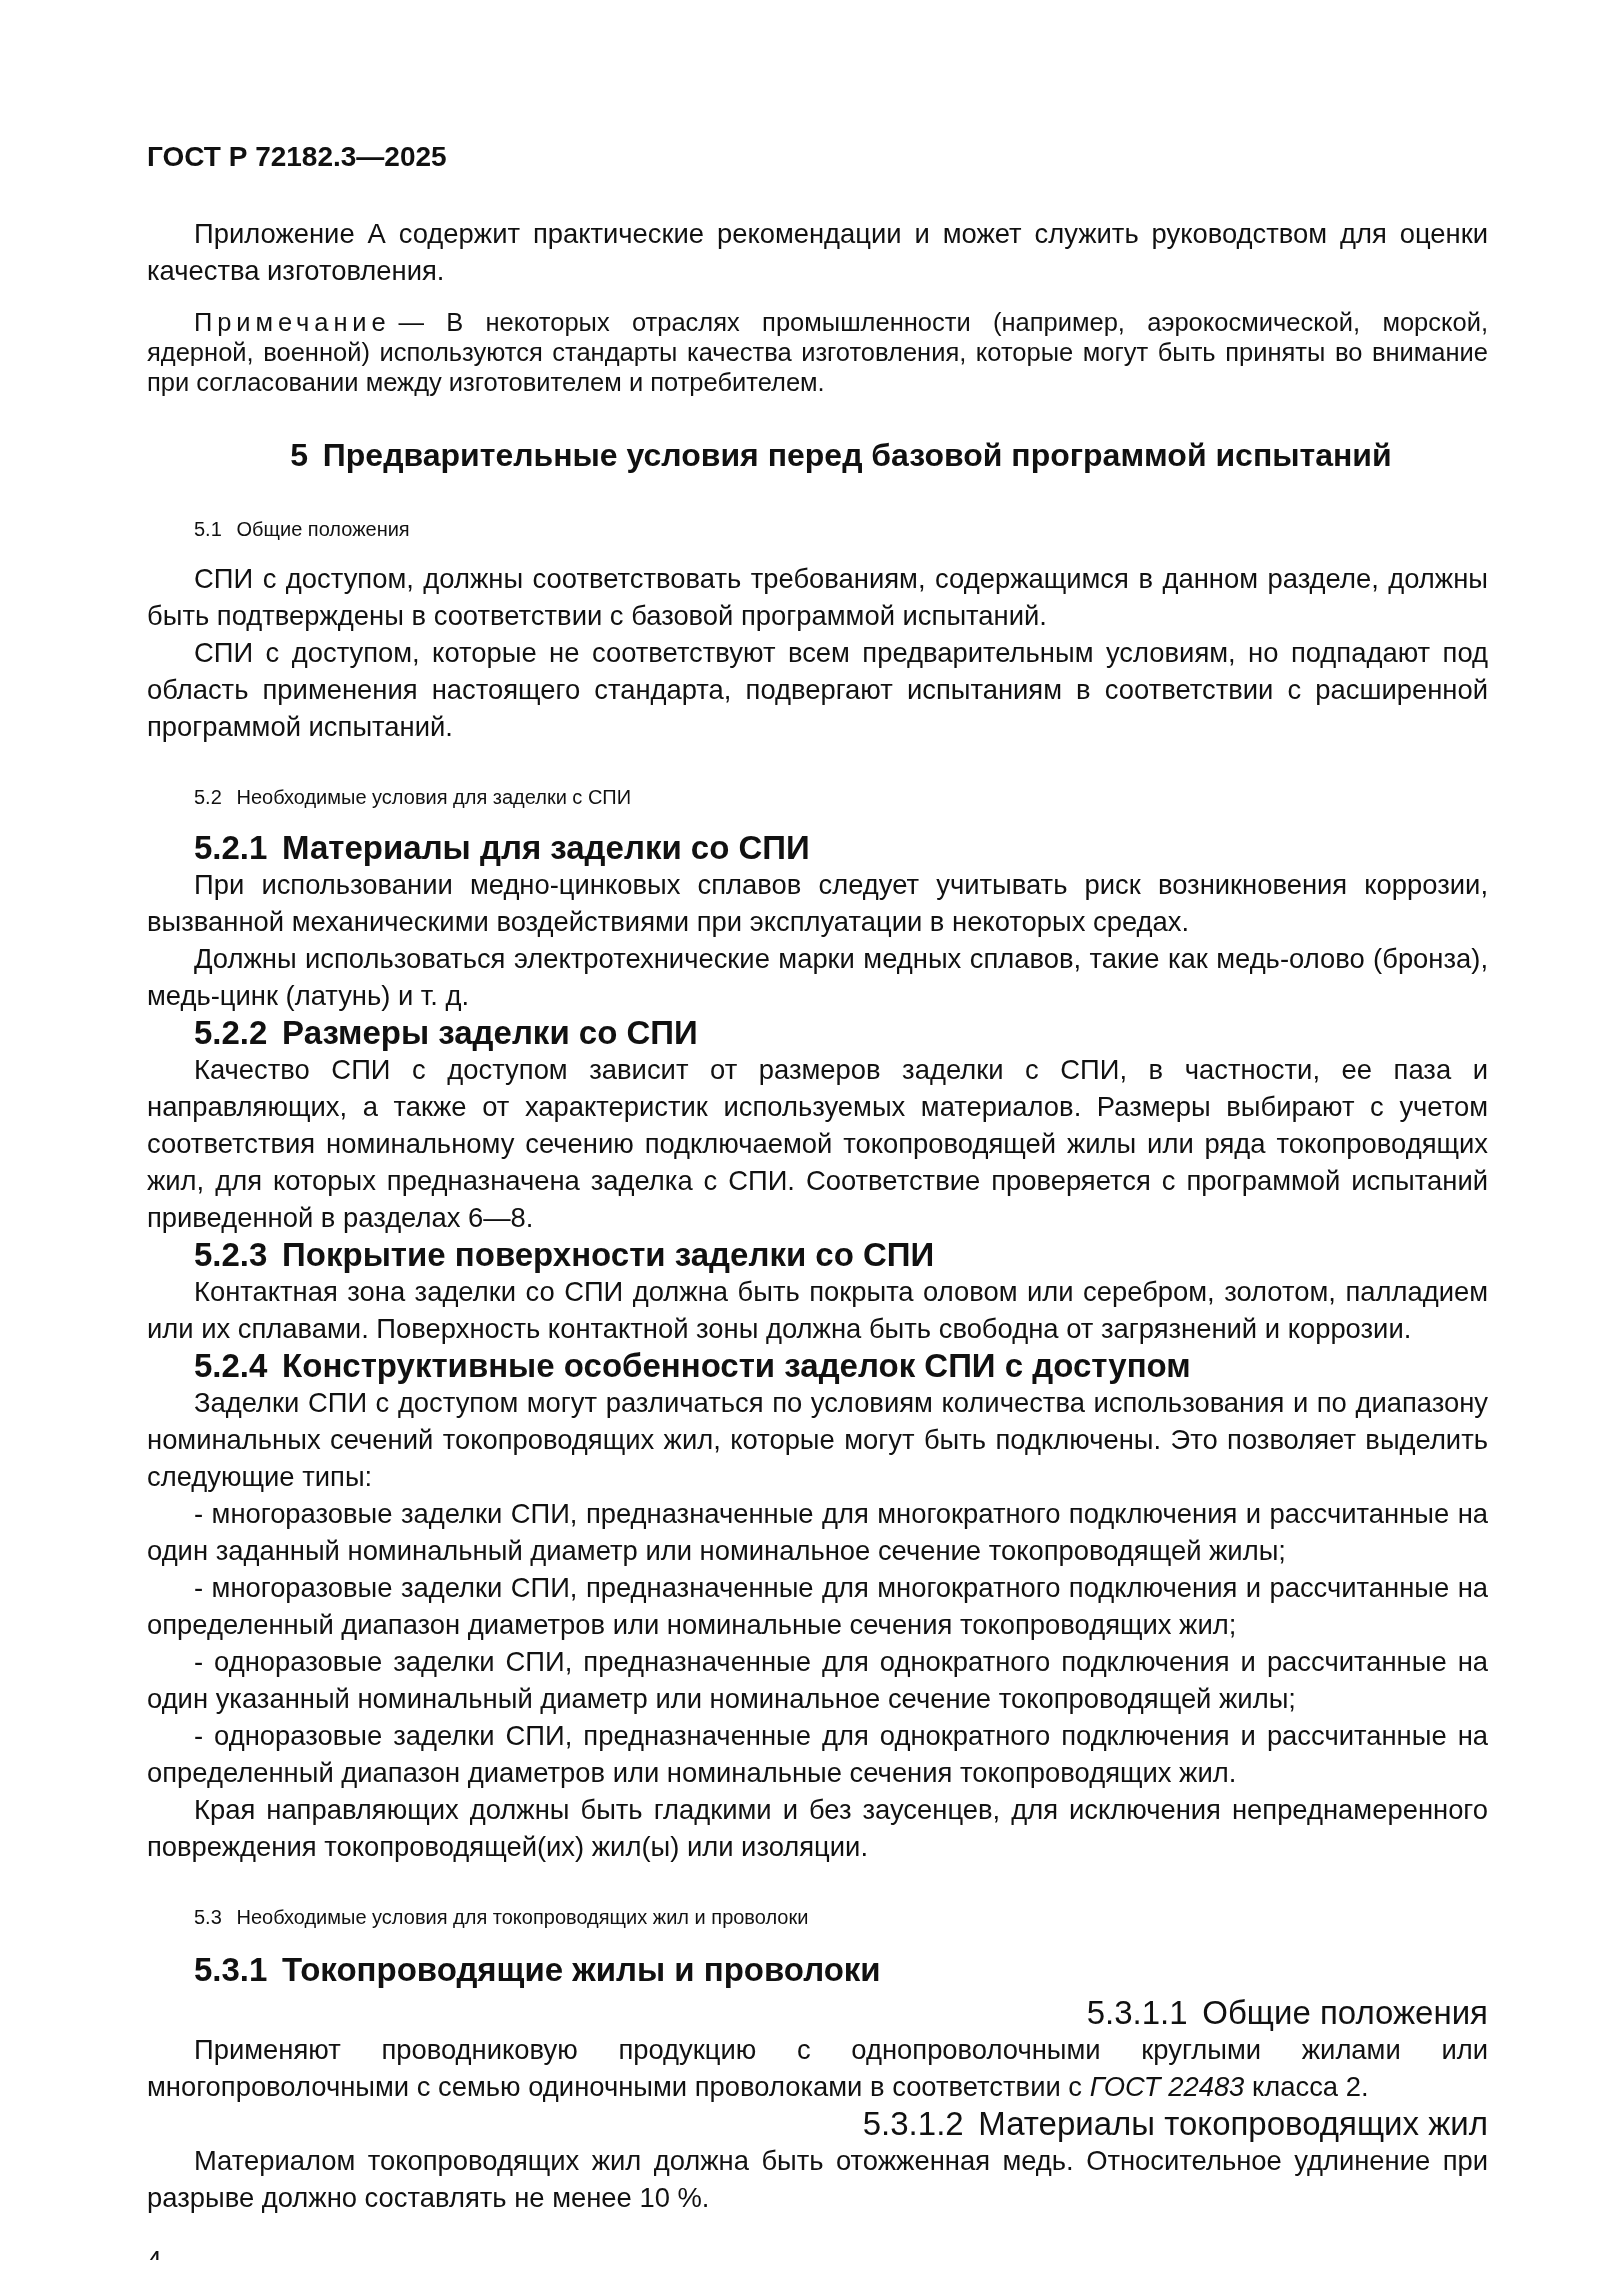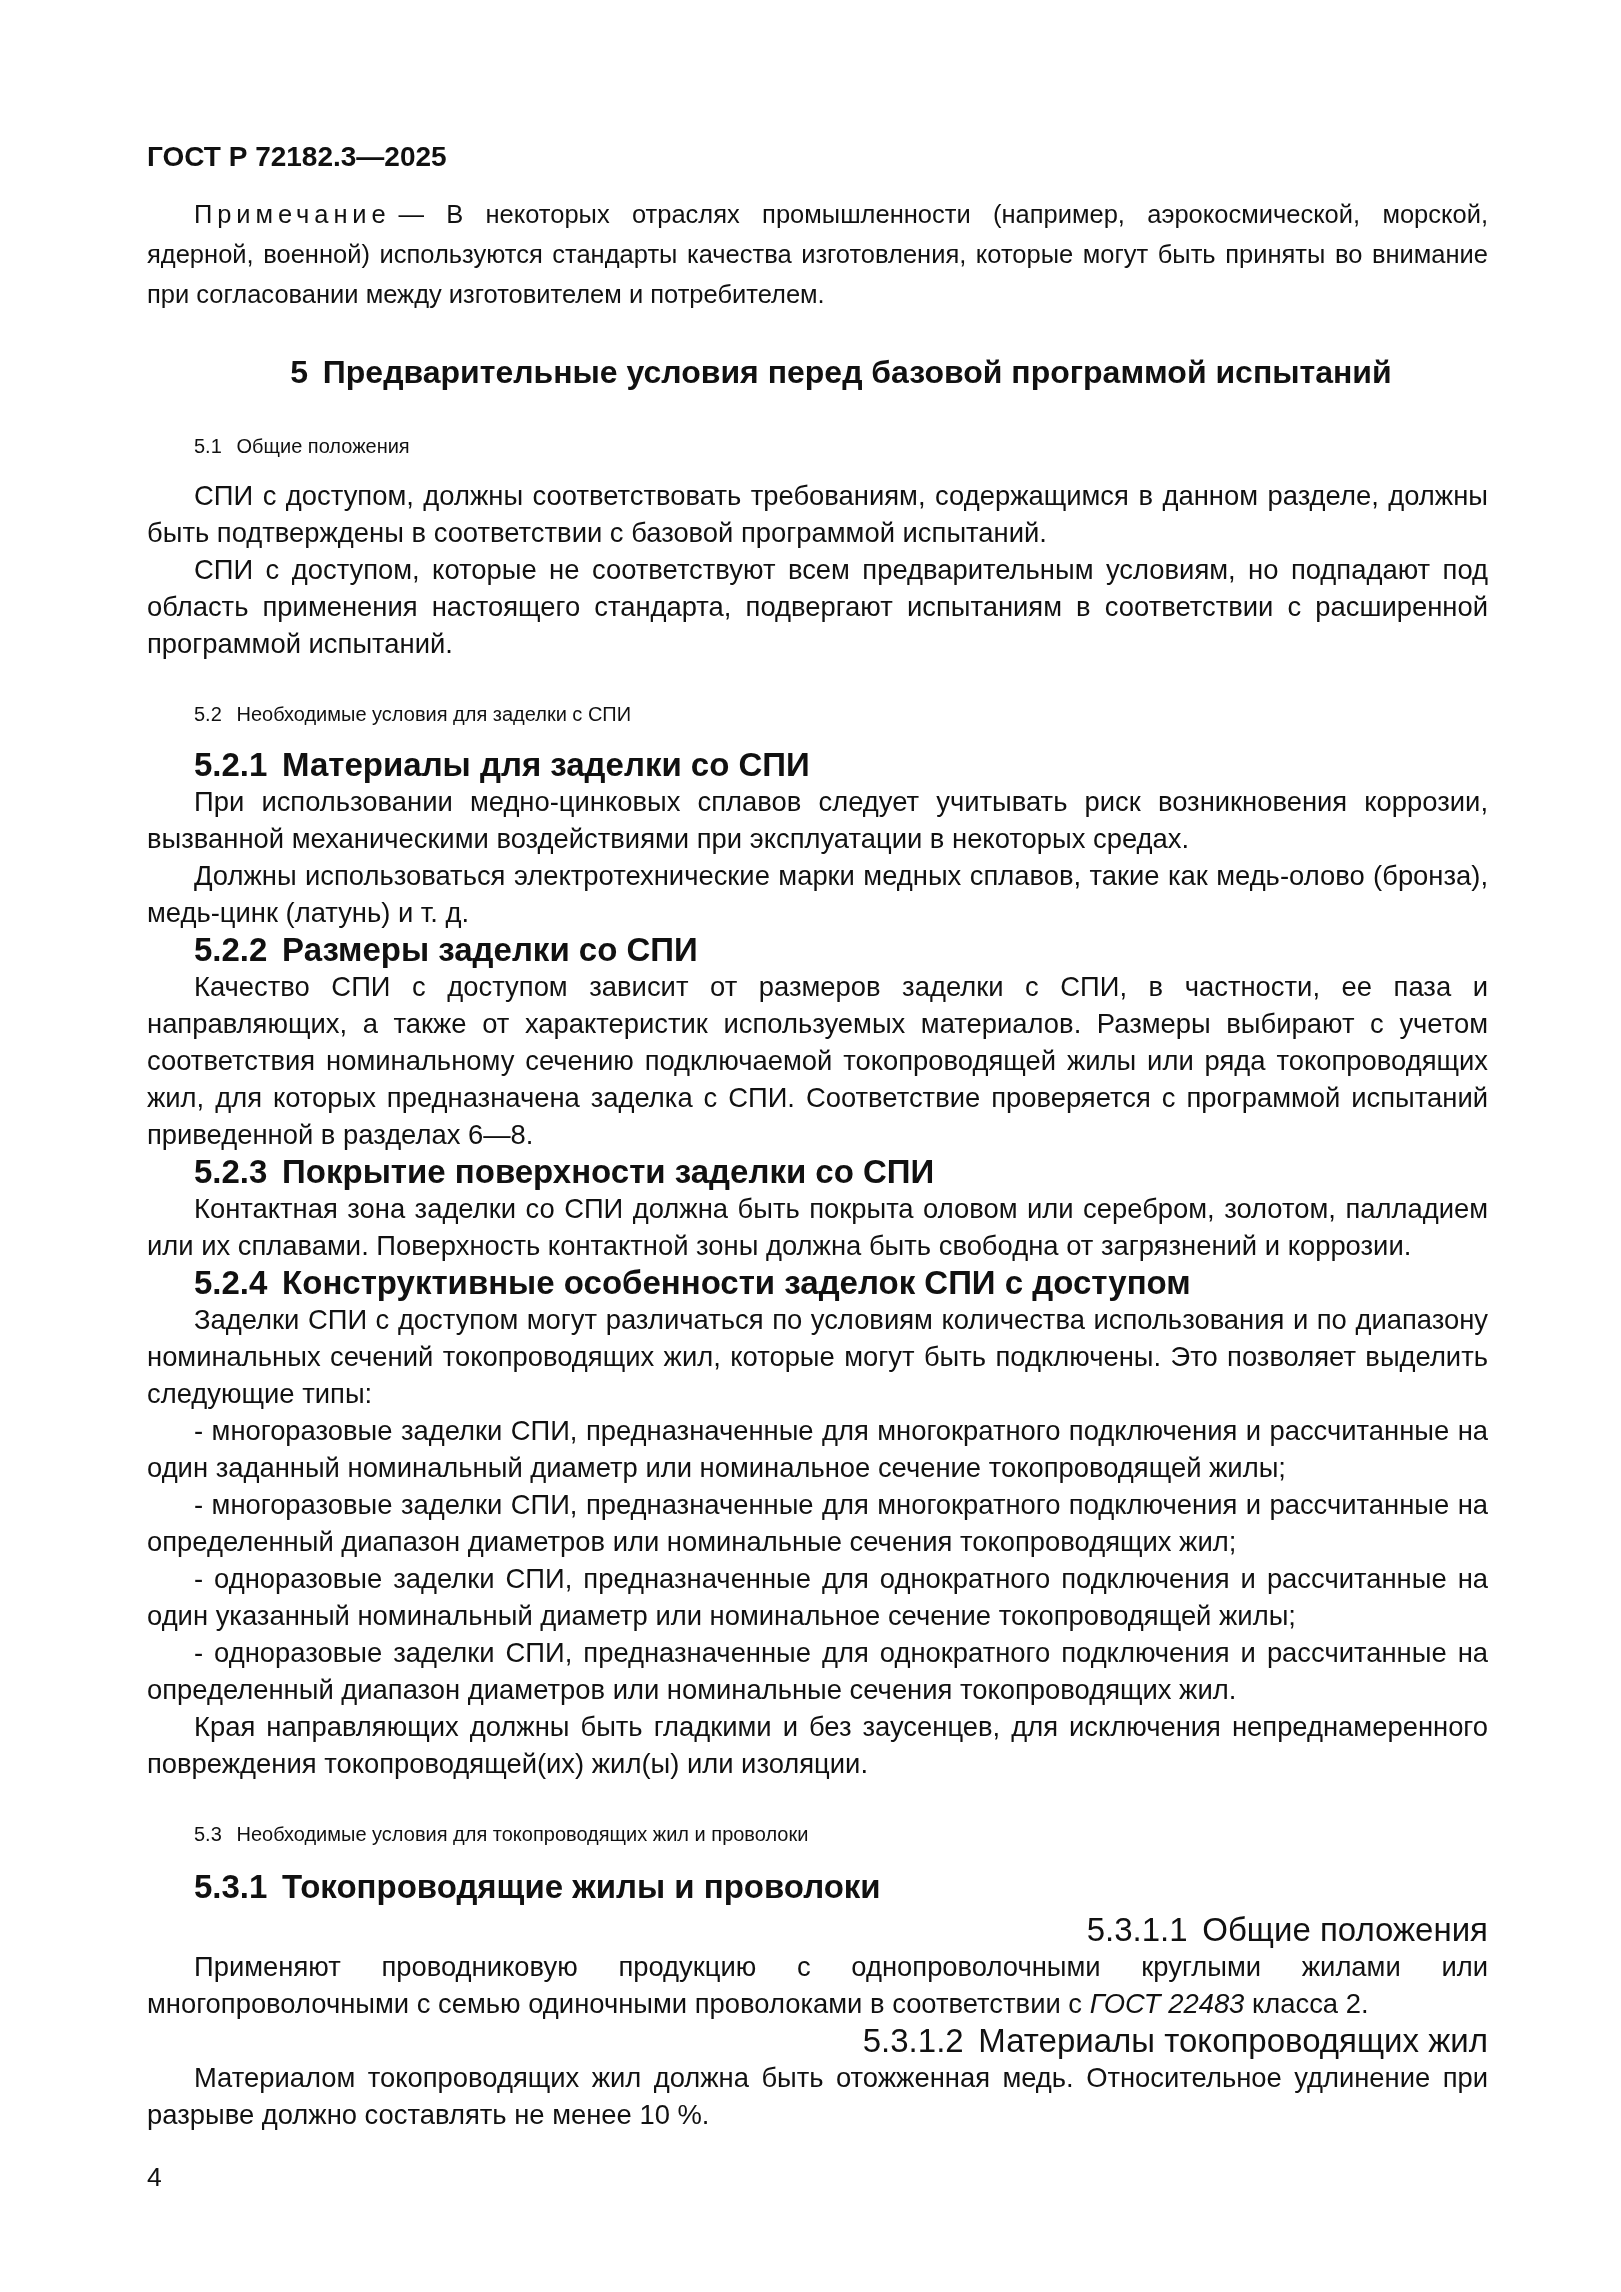--- a/index.html
+++ b/index.html
@@ -23,21 +23,21 @@
   .p {
     font-size: 27.4px;
     line-height: 37px;
     margin: 0;
     text-indent: 47px;
     text-align: justify;
   }
   .p-intro { margin-top: 39px; }
   .note {
     font-size: 25.5px;
-    line-height: 40px;
+    line-height: 30px;
     margin: 17.6px 0 0 0;
     text-indent: 47px;
     text-align: justify;
   }
   .note-label { letter-spacing: 4.9px; margin-right: 7.8px; }
   .h-sec {
     font-size: 32px;
     font-weight: bold;
     line-height: 43px;
     margin: 37px 0 0 0;
@@ -69,20 +69,21 @@
   }
   .mt6 { margin-top: 5.9px; }
 </style>
 </head>
 <body>
 
 <div class="page">
 
   <p class="doc-header">ГОСТ Р 72182.3—2025</p>
 
+  <p class="p p-intro">Приложение А содержит практические рекомендации и может служить руководством для оценки качества изготовления.</p>
 
   <p class="note"><span class="note-label">Примечание</span><span>— В некоторых отраслях промышленности (например, аэрокосмической, морской, ядерной, военной) используются стандарты качества изготовления, которые могут быть приняты во внимание при согласовании между изготовителем и потребителем.</span></p>
 
   <h1 class="h-sec"><span class="hnum">5</span><span>Предварительные условия перед базовой программой испытаний</span></h1>
 
   <h2 class="h-sub"><span class="hnum">5.1</span><span>Общие положения</span></h2>
 
   <p class="p">СПИ с доступом, должны соответствовать требованиям, содержащимся в данном разделе, должны быть подтверждены в соответствии с базовой программой испытаний.</p>
   <p class="p">СПИ с доступом, которые не соответствуют всем предварительным условиям, но подпадают под область применения настоящего стандарта, подвергают испытаниям в соответствии с расширенной программой испытаний.</p>
 

